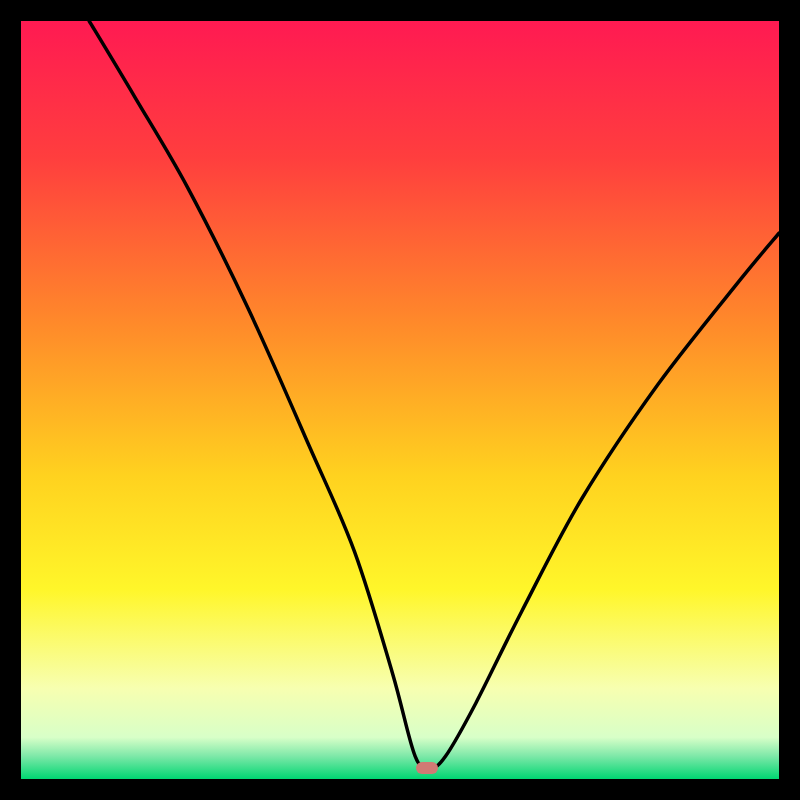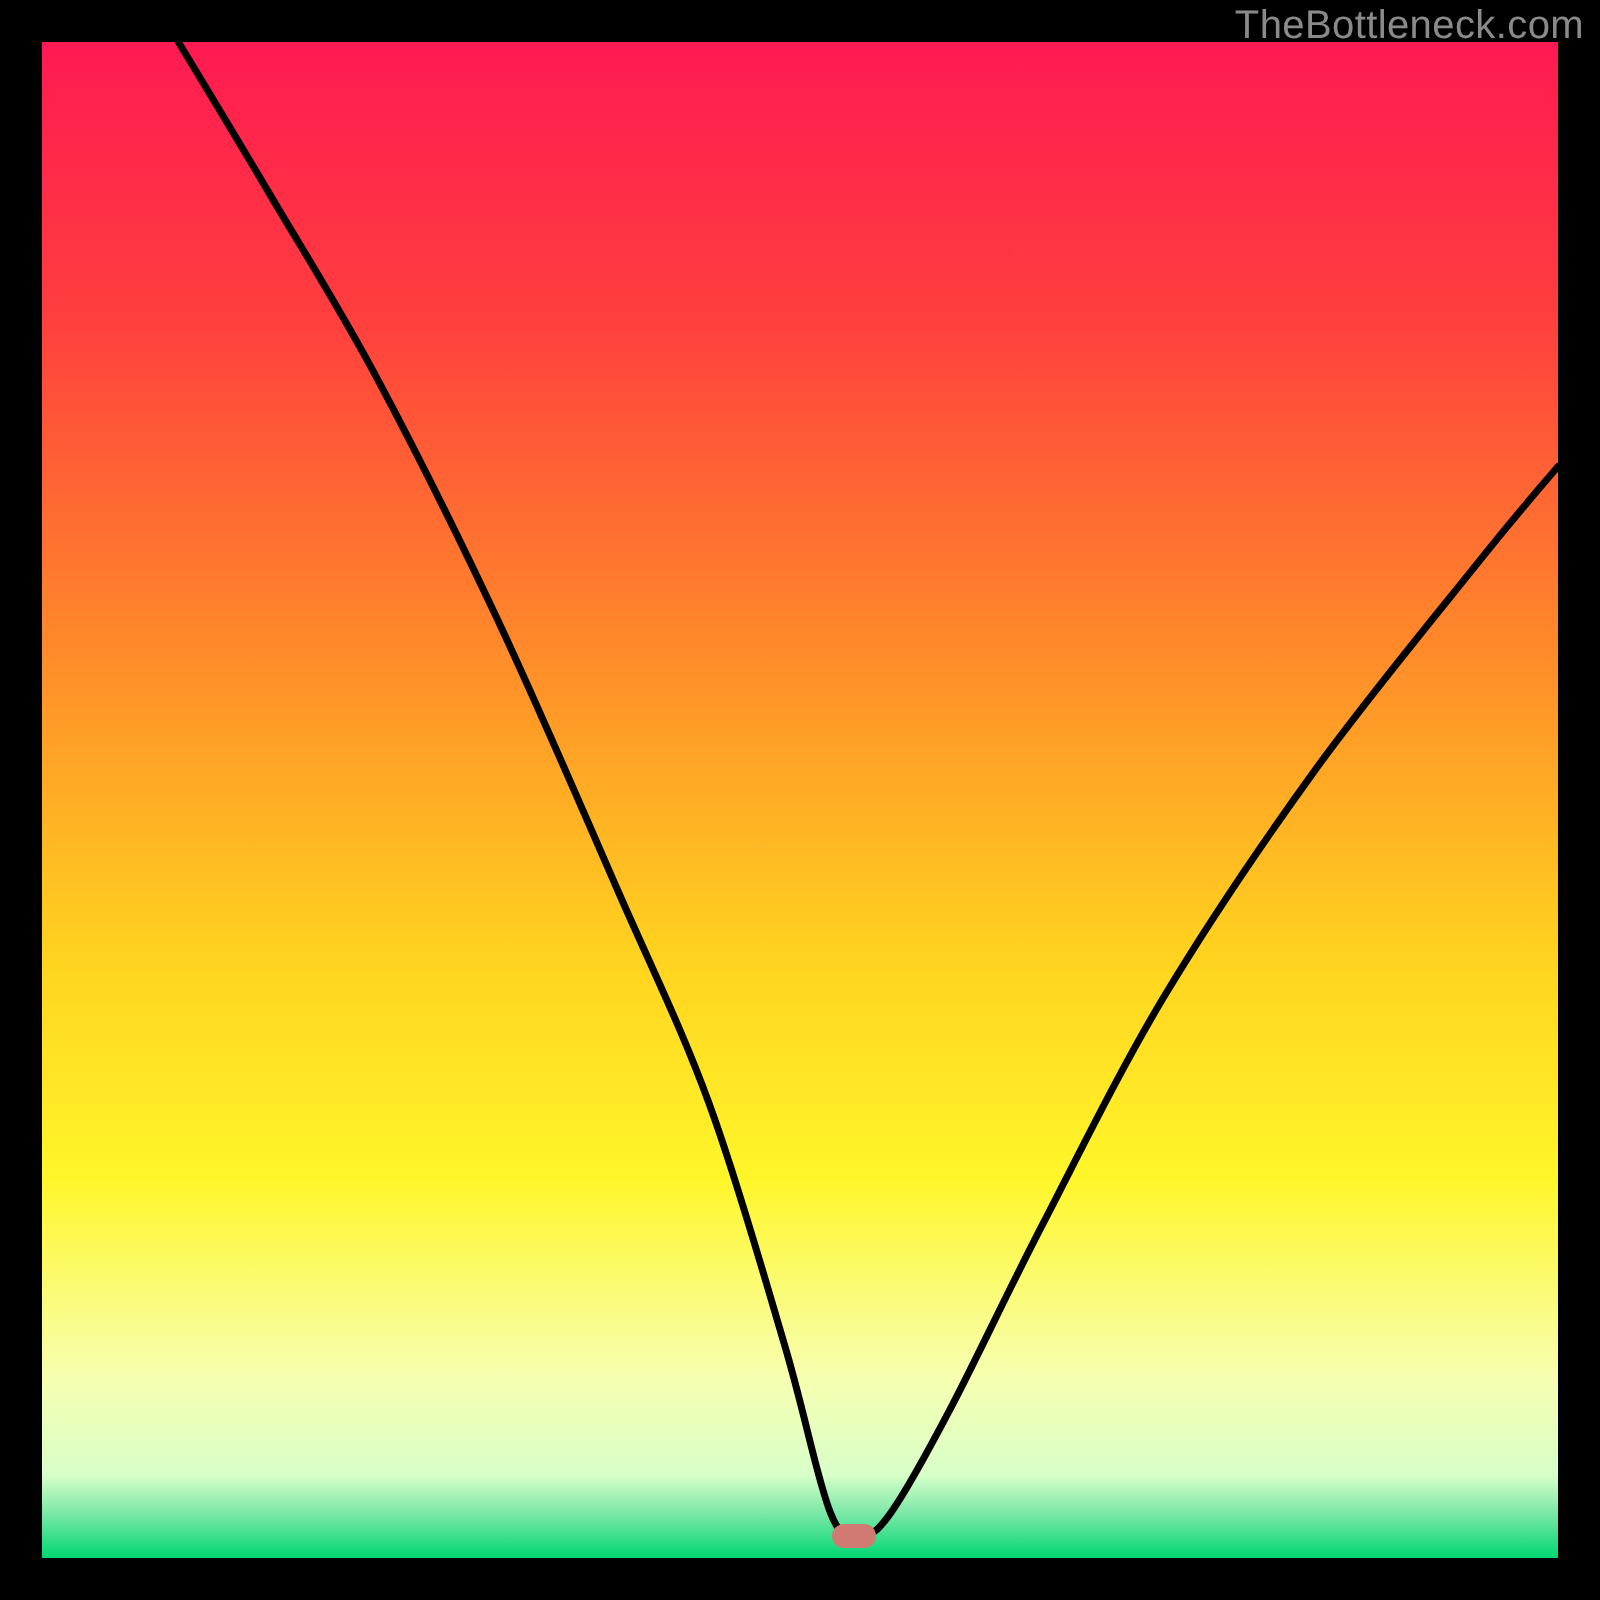--- a/index.html
+++ b/index.html
@@ -58,21 +58,20 @@
     width: 758px;
     height: 758px;
     z-index: 1;
   }
 </style>
 </head>
 <body>
 
 <div class="frame">
 
-  <div class="watermark">TheBottleneck.com</div>
 
   <div class="plot-area">
 
     <svg class="gradient-fill" viewBox="0 0 758 758" preserveAspectRatio="none">
       <defs>
         <linearGradient id="bg-grad" x1="0" y1="0" x2="0" y2="1">
             <stop offset="0%" stop-color="#ff1a52"></stop>
             <stop offset="18%" stop-color="#ff3e3e"></stop>
             <stop offset="40%" stop-color="#ff8a2a"></stop>
             <stop offset="60%" stop-color="#ffd21f"></stop>

